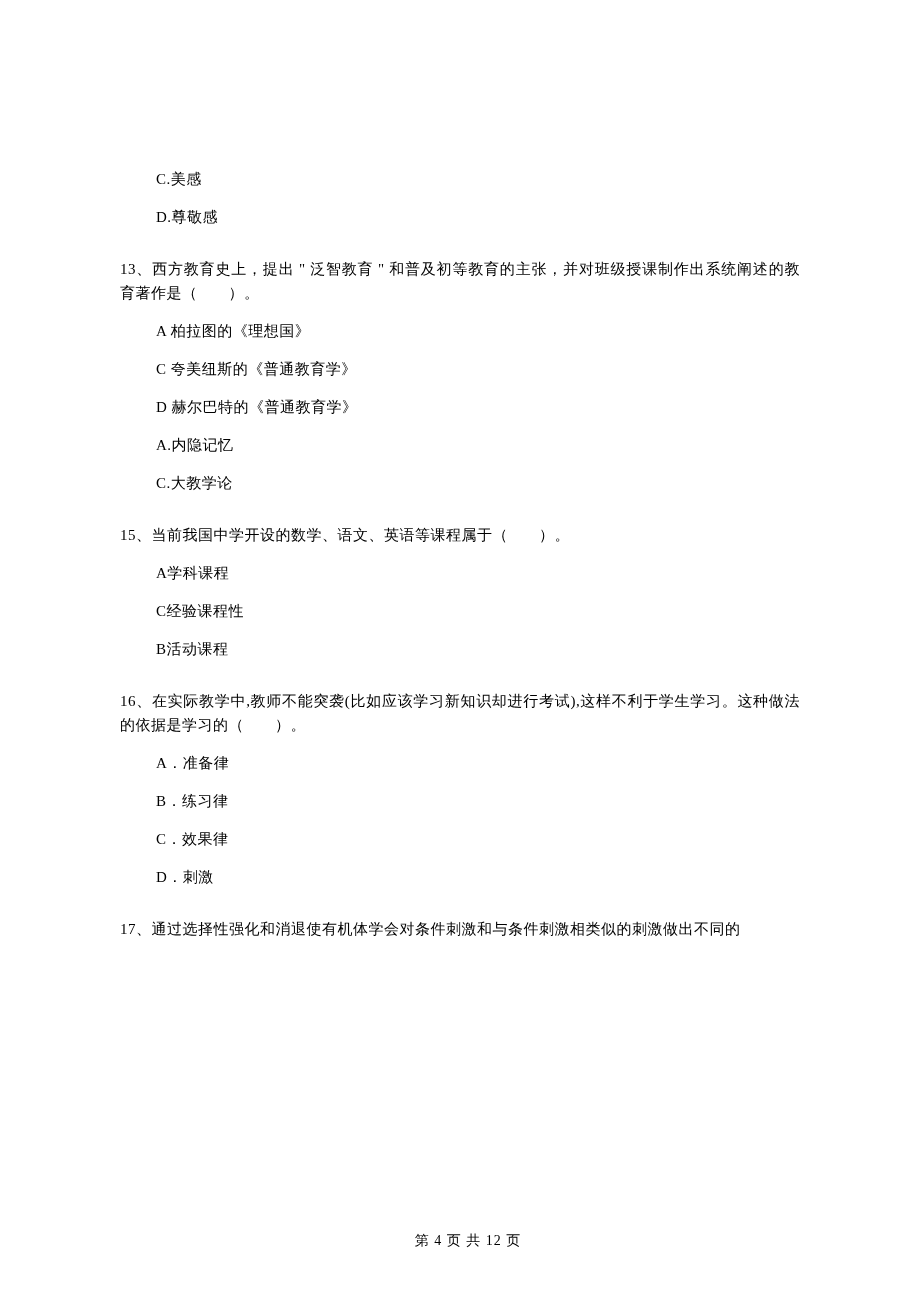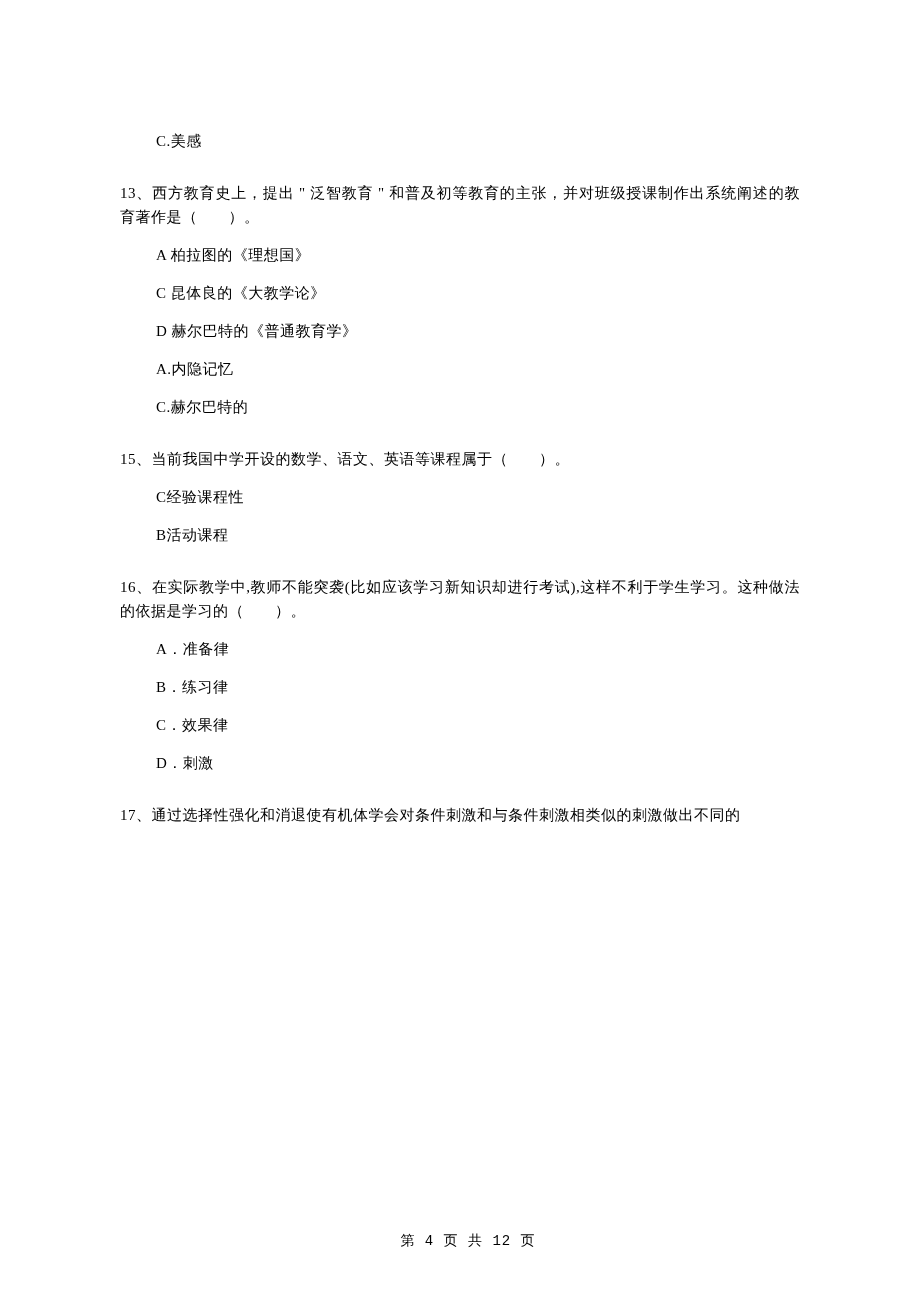--- a/index.html
+++ b/index.html
@@ -9,57 +9,59 @@
       font-family: "SimSun", "宋体", serif;
       width: 920px;
       min-height: 1302px;
       position: relative;
     }
     .page-content {
       padding: 115px 120px 60px 120px;
       font-size: 15px;
       line-height: 1.6;
       color: #000;
+      margin-top: 38px;
     }
     .option {
       margin: 14px 0 14px 36px;
       letter-spacing: 0.5px;
     }
     .question {
       margin: 28px 0 10px 0;
       letter-spacing: 0.5px;
       text-align: justify;
     }
     .page-footer {
       position: absolute;
       bottom: 52px;
       left: 16px;
       right: 0;
       text-align: center;
       font-size: 14px;
       letter-spacing: 1px;
-      font-family: Liberation Mono, monospace;
     }
   </style>
 </head>
 <body>
 
 <div class="page-content">
 
   <div class="option">C.美感</div>
+  <div class="option">D.尊敬感</div>
 
   <div class="question">13、西方教育史上，提出 " 泛智教育 " 和普及初等教育的主张，并对班级授课制作出系统阐述的教育著作是（　　）。</div>
   <div class="option">A 柏拉图的《理想国》</div>
-  <div class="option">C 昆体良的《大教学论》</div>
+  <div class="option">C 夸美纽斯的《普通教育学》</div>
   <div class="option">D 赫尔巴特的《普通教育学》</div>
 
   <div class="option">A.内隐记忆</div>
-  <div class="option">C.赫尔巴特的</div>
+  <div class="option">C.大教学论</div>
 
   <div class="question">15、当前我国中学开设的数学、语文、英语等课程属于（　　）。</div>
+  <div class="option">A学科课程</div>
   <div class="option">C经验课程性</div>
   <div class="option">B活动课程</div>
 
   <div class="question">16、在实际教学中,教师不能突袭(比如应该学习新知识却进行考试),这样不利于学生学习。这种做法的依据是学习的（　　）。</div>
   <div class="option">A．准备律</div>
   <div class="option">B．练习律</div>
   <div class="option">C．效果律</div>
   <div class="option">D．刺激</div>
 
   <div class="question">17、通过选择性强化和消退使有机体学会对条件刺激和与条件刺激相类似的刺激做出不同的</div>

